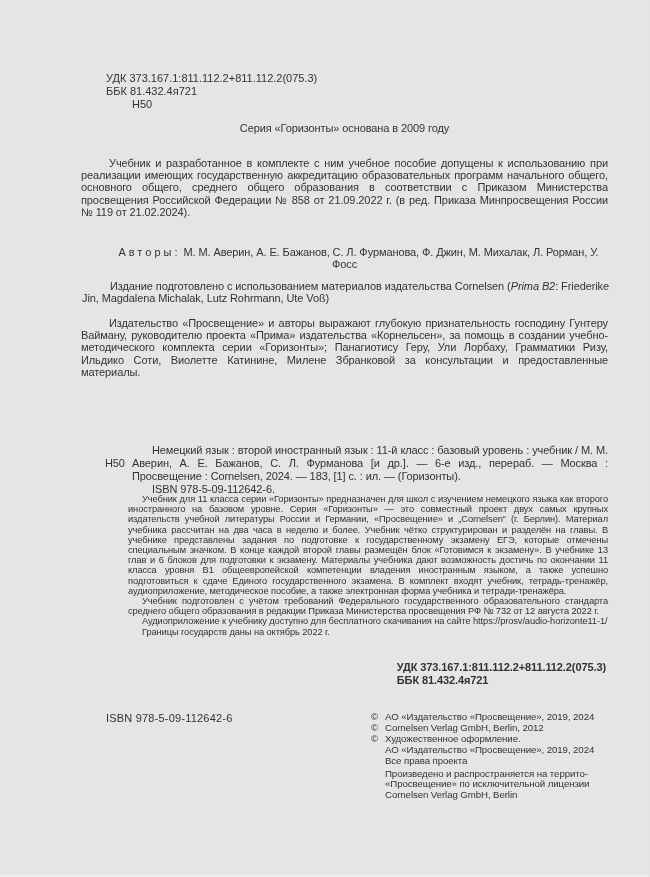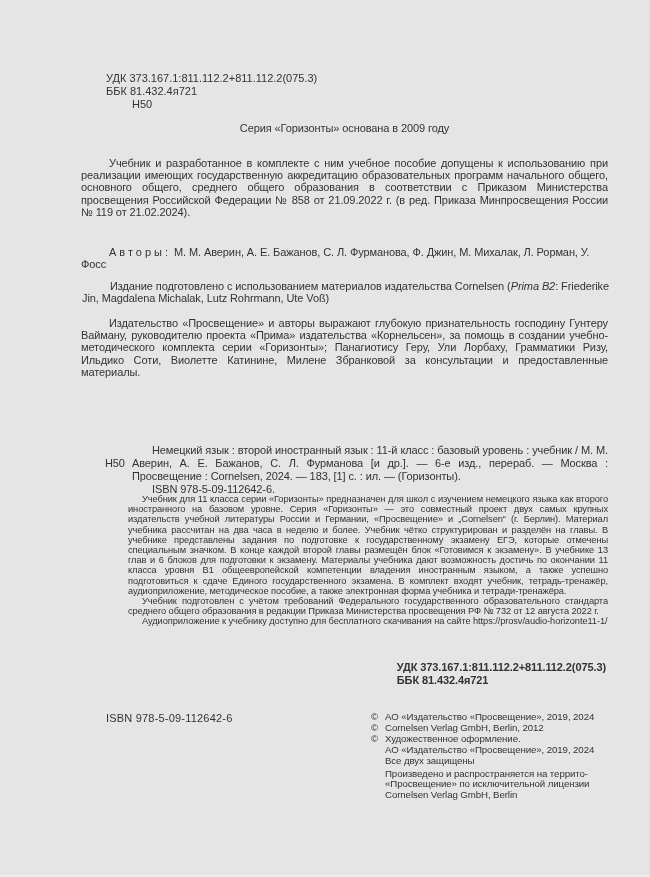--- a/index.html
+++ b/index.html
@@ -20,21 +20,21 @@
   .indent{text-indent:28px;}
   .b{font-weight:normal;}
   .i{font-style:italic;}
 
   .codes-top{left:106px;top:72px;font-size:11px;line-height:13px;}
   .codes-top .code-line{padding-left:26px;}
 
   .series{left:81px;top:122px;width:527px;text-align:center;}
 
   .approval{left:81px;top:157px;width:527px;}
-  .authors{left:81px;top:246px;width:527px;}
+  .authors{left:81px;top:246px;width:527px;text-align:center;}
   .authors .spaced{letter-spacing:3px;}
   .edition{left:82px;top:280px;width:527px;}
   .acknowledgement{left:81px;top:317px;width:527px;}
 
   .bib{left:132px;top:444px;width:476px;font-size:11px;line-height:13px;letter-spacing:-0.1px;}
   .bib .bib-text{text-align:justify;text-indent:20px;}
   .bib .bib-code{position:absolute;left:-27px;top:13px;}
   .bib .bib-isbn{padding-left:20px;}
 
   .annotation{left:128px;top:494px;width:480px;font-size:9.3px;line-height:10.2px;letter-spacing:-0.1px;}
@@ -80,20 +80,21 @@
     <div class="bib-text">
       <span class="b">Немецкий язык</span><span> : второй иностранный язык : 11-й класс : базовый уровень : учебник / М. М. Аверин, А. Е. Бажанов, С. Л. Фурманова [и др.]. — 6-е изд., перераб. — Москва : Просвещение : Cornelsen, 2024. — 183, [1] с. : ил. — (Горизонты).</span>
     </div>
     <div class="bib-isbn">ISBN 978-5-09-112642-6.</div>
   </div>
 
   <div class="abs annotation">
     <p>Учебник для 11 класса серии «Горизонты» предназначен для школ с изучением немецкого языка как второго иностранного на базовом уровне. Серия «Горизонты» — это совместный проект двух самых крупных издательств учебной литературы России и Германии, «Просвещение» и „Cornelsen“ (г. Берлин). Материал учебника рассчитан на два часа в неделю и более. Учебник чётко структурирован и разделён на главы. В учебнике представлены задания по подготовке к государственному экзамену ЕГЭ, которые отмечены специальным значком. В конце каждой второй главы размещён блок «Готовимся к экзамену». В учебнике 13 глав и 6 блоков для подготовки к экзамену. Материалы учебника дают возможность достичь по окончании 11 класса уровня В1 общеевропейской компетенции владения иностранным языком, а также успешно подготовиться к сдаче Единого государственного экзамена. В комплект входят учебник, тетрадь-тренажёр, аудиоприложение, методическое пособие, а также электронная форма учебника и тетради-тренажёра.</p>
     <p>Учебник подготовлен с учётом требований Федерального государственного образовательного стандарта среднего общего образования в редакции Приказа Министерства просвещения РФ № 732 от 12 августа 2022 г.</p>
     <p>Аудиоприложение к учебнику доступно для бесплатного скачивания на сайте https://prosv/audio-horizonte11-1/</p>
+    <p>Границы государств даны на октябрь 2022 г.</p>
   </div>
 
   <div class="abs codes-bottom">
     <div>УДК 373.167.1:811.112.2+811.112.2(075.3)</div>
     <div>ББК 81.432.4я721</div>
   </div>
 
   <div class="abs isbn-bottom">ISBN 978-5-09-112642-6</div>
 
   <div class="abs copyright">
@@ -108,21 +109,21 @@
     <div class="row">
       <span class="mark">©</span>
       <span>Художественное оформление.</span>
     </div>
     <div class="row">
       <span class="mark"></span>
       <span>АО «Издательство «Просвещение», 2019, 2024</span>
     </div>
     <div class="row">
       <span class="mark"></span>
-      <span>Все двух защищены</span>
+      <span>Все права проекта</span>
     </div>
     <div class="row gap">
       <span class="mark"></span>
       <span>Произведено и распространяется на террито-</span>
     </div>
     <div class="row">
       <span class="mark"></span>
       <span>«Просвещение» по исключительной лицензии</span>
     </div>
     <div class="row">

